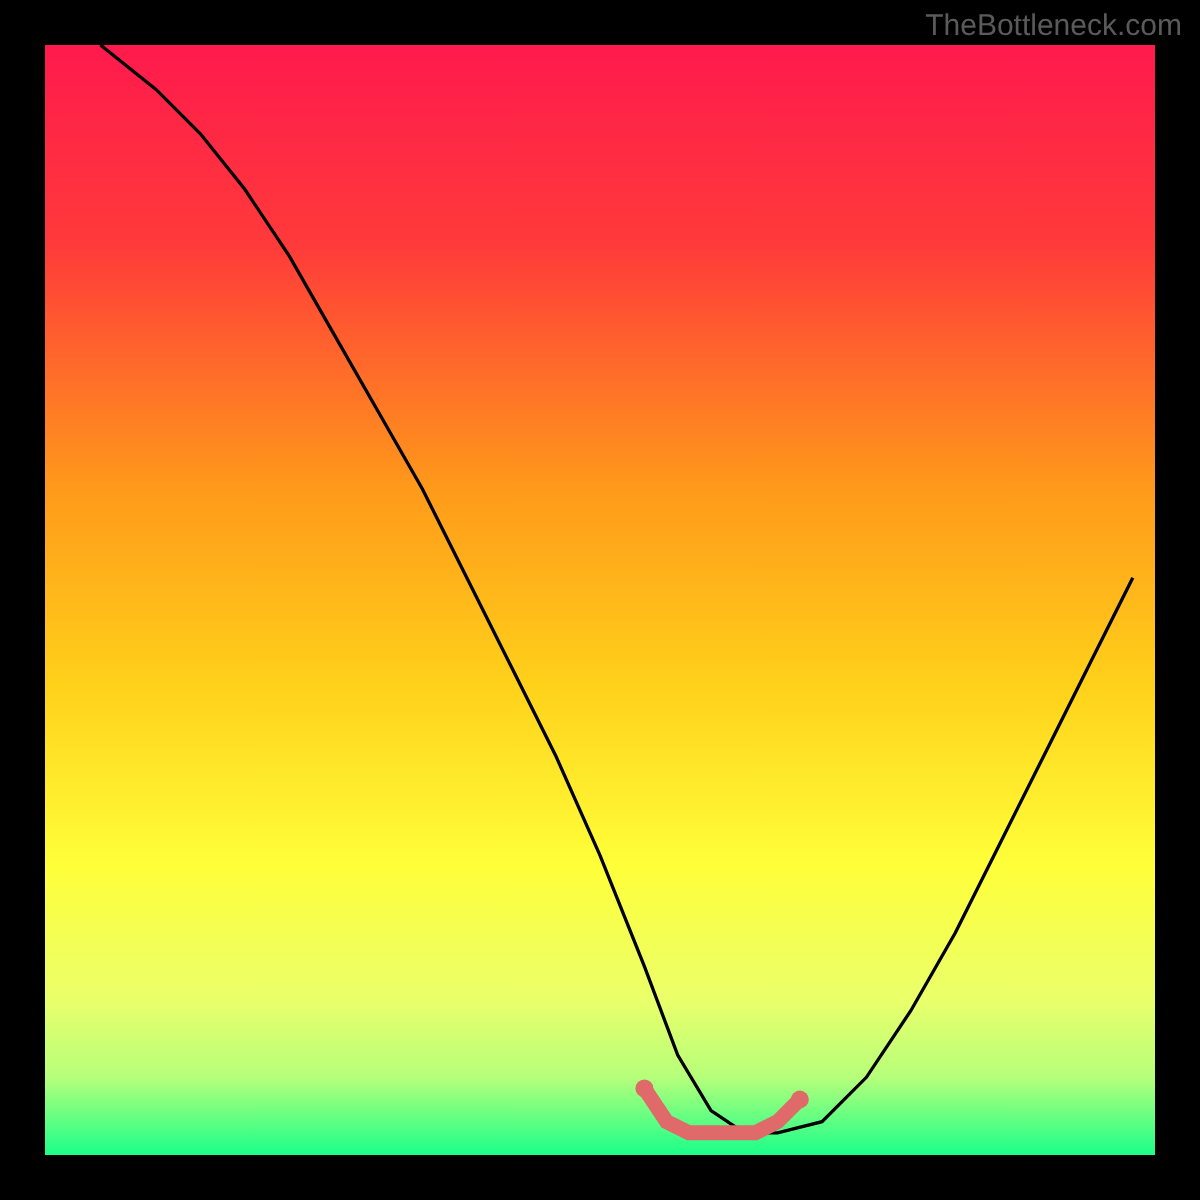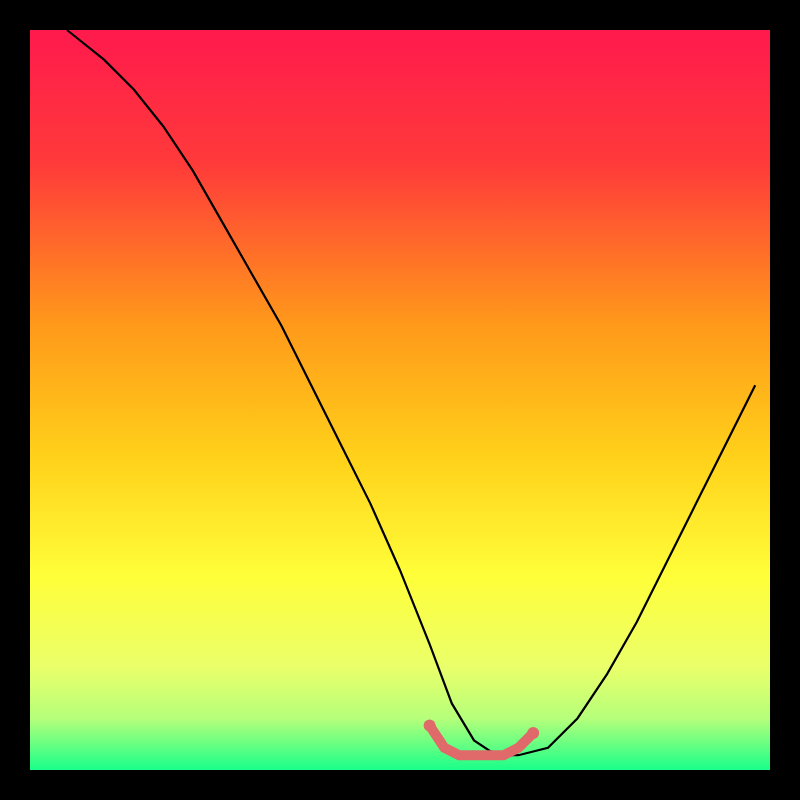--- a/index.html
+++ b/index.html
@@ -26,20 +26,21 @@
     font-size: 20px;
     font-weight: 500;
     z-index: 10;
   }
   svg { display: block; }
 </style>
 </head>
 <body>
 
 <div class="chart-container">
+  <div class="watermark">TheBottleneck.com</div>
   <svg width="800" height="800" viewBox="0 0 800 800">
     <defs>
       <linearGradient id="bg-grad" x1="0" y1="0" x2="0" y2="1">
         <stop offset="0%" stop-color="#ff1a4d"></stop>
         <stop offset="18%" stop-color="#ff3a3a"></stop>
         <stop offset="40%" stop-color="#ff9a1a"></stop>
         <stop offset="58%" stop-color="#ffd21a"></stop>
         <stop offset="74%" stop-color="#ffff3a"></stop>
         <stop offset="86%" stop-color="#eaff6a"></stop>
         <stop offset="93%" stop-color="#b6ff7a"></stop>

